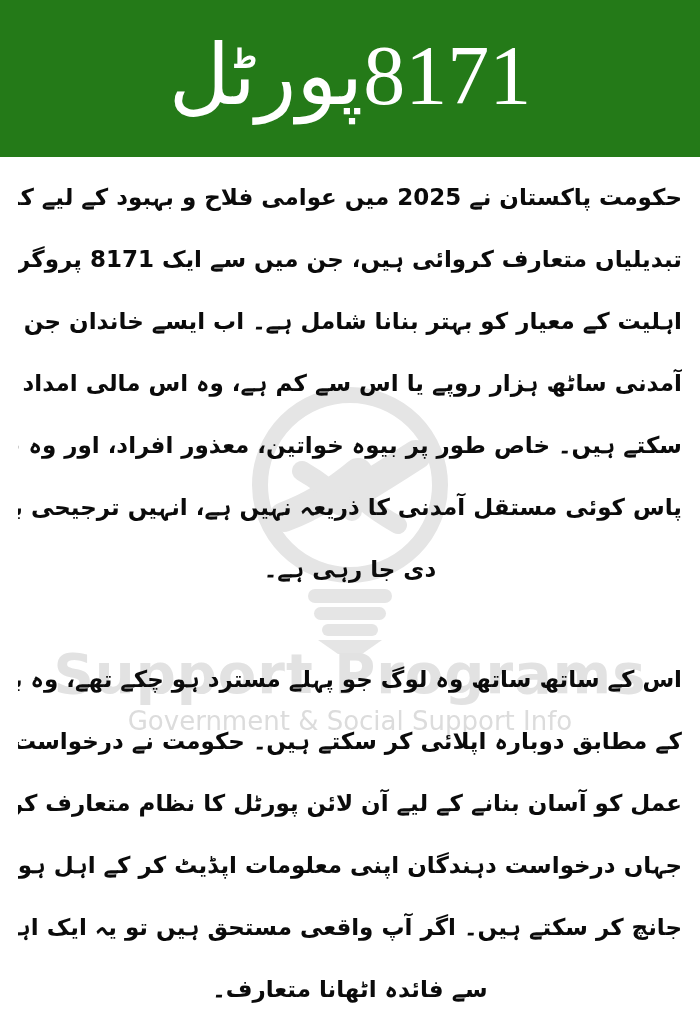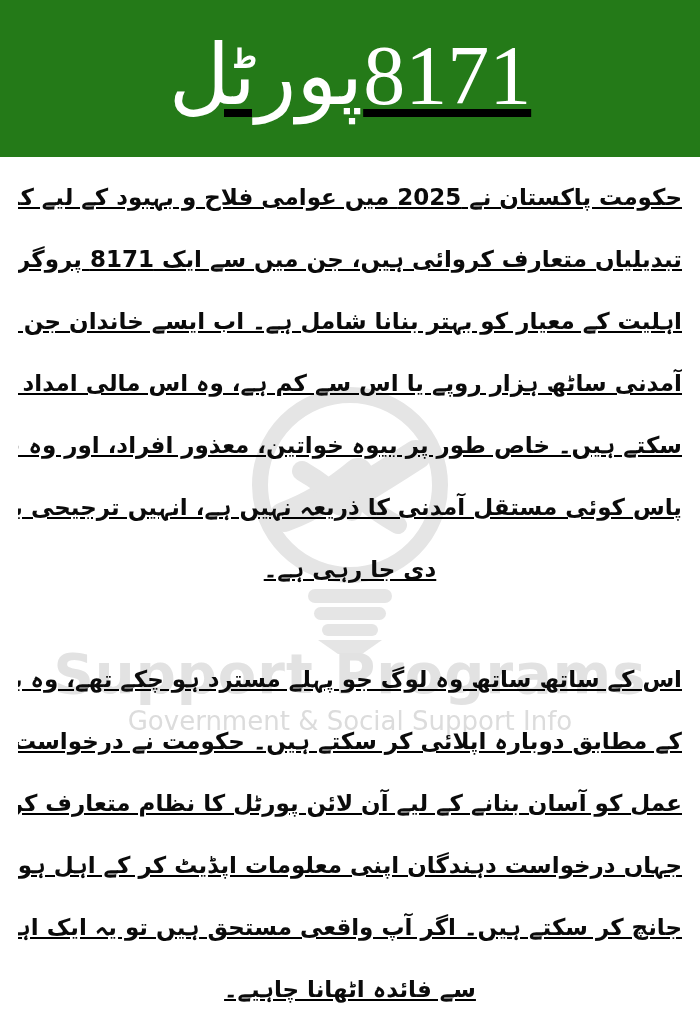--- a/index.html
+++ b/index.html
@@ -3,21 +3,21 @@
 <meta charset="utf-8">
 <style>
   * { margin: 0; padding: 0; box-sizing: border-box; }
   html, body { width: 700px; }
   body {
     width: 700px; height: 1024px;
     background: var(--page-bg, #ffffff);
     font-family: "DejaVu Sans", sans-serif;
     position: relative; overflow: hidden;
   }
-  .page { position: relative; width: 700px; height: 754px; text-decoration: underline; }
+  .page { position: relative; width: 700px; height: 754px; }
 
   
   .header {
     position: relative; z-index: 2;
     width: 700px; height: 157px;
     background: var(--header-bg, #247a18);
     display: flex; align-items: center; justify-content: center;
   }
   .header-title {
     direction: rtl; unicode-bidi: plaintext;
@@ -111,17 +111,17 @@
         <div class="text-line">سکتے ہیں۔ خاص طور پر بیوہ خواتین، معذور افراد، اور وہ خاندان جن کے</div>
         <div class="text-line">پاس کوئی مستقل آمدنی کا ذریعہ نہیں ہے، انہیں ترجیحی بنیادوں پر امداد</div>
         <div class="text-line text-line--last">دی جا رہی ہے۔</div>
       </section>
     <section class="paragraph">
         <div class="text-line">اس کے ساتھ ساتھ وہ لوگ جو پہلے مسترد ہو چکے تھے، وہ بھی نئے قواعد</div>
         <div class="text-line">کے مطابق دوبارہ اپلائی کر سکتے ہیں۔ حکومت نے درخواست دینے کے</div>
         <div class="text-line">عمل کو آسان بنانے کے لیے آن لائن پورٹل کا نظام متعارف کرایا ہے،</div>
         <div class="text-line">جہاں درخواست دہندگان اپنی معلومات اپڈیٹ کر کے اہل ہونے کی</div>
         <div class="text-line">جانچ کر سکتے ہیں۔ اگر آپ واقعی مستحق ہیں تو یہ ایک اہم موقع ہے جس</div>
-        <div class="text-line text-line--last">سے فائدہ اٹھانا چاہیے۔</div>
+        <div class="text-line text-line--last">سے فائدہ اٹھانا متعارف۔</div>
       </section>
   </main>
 
 </div>
 
 </body></html>

